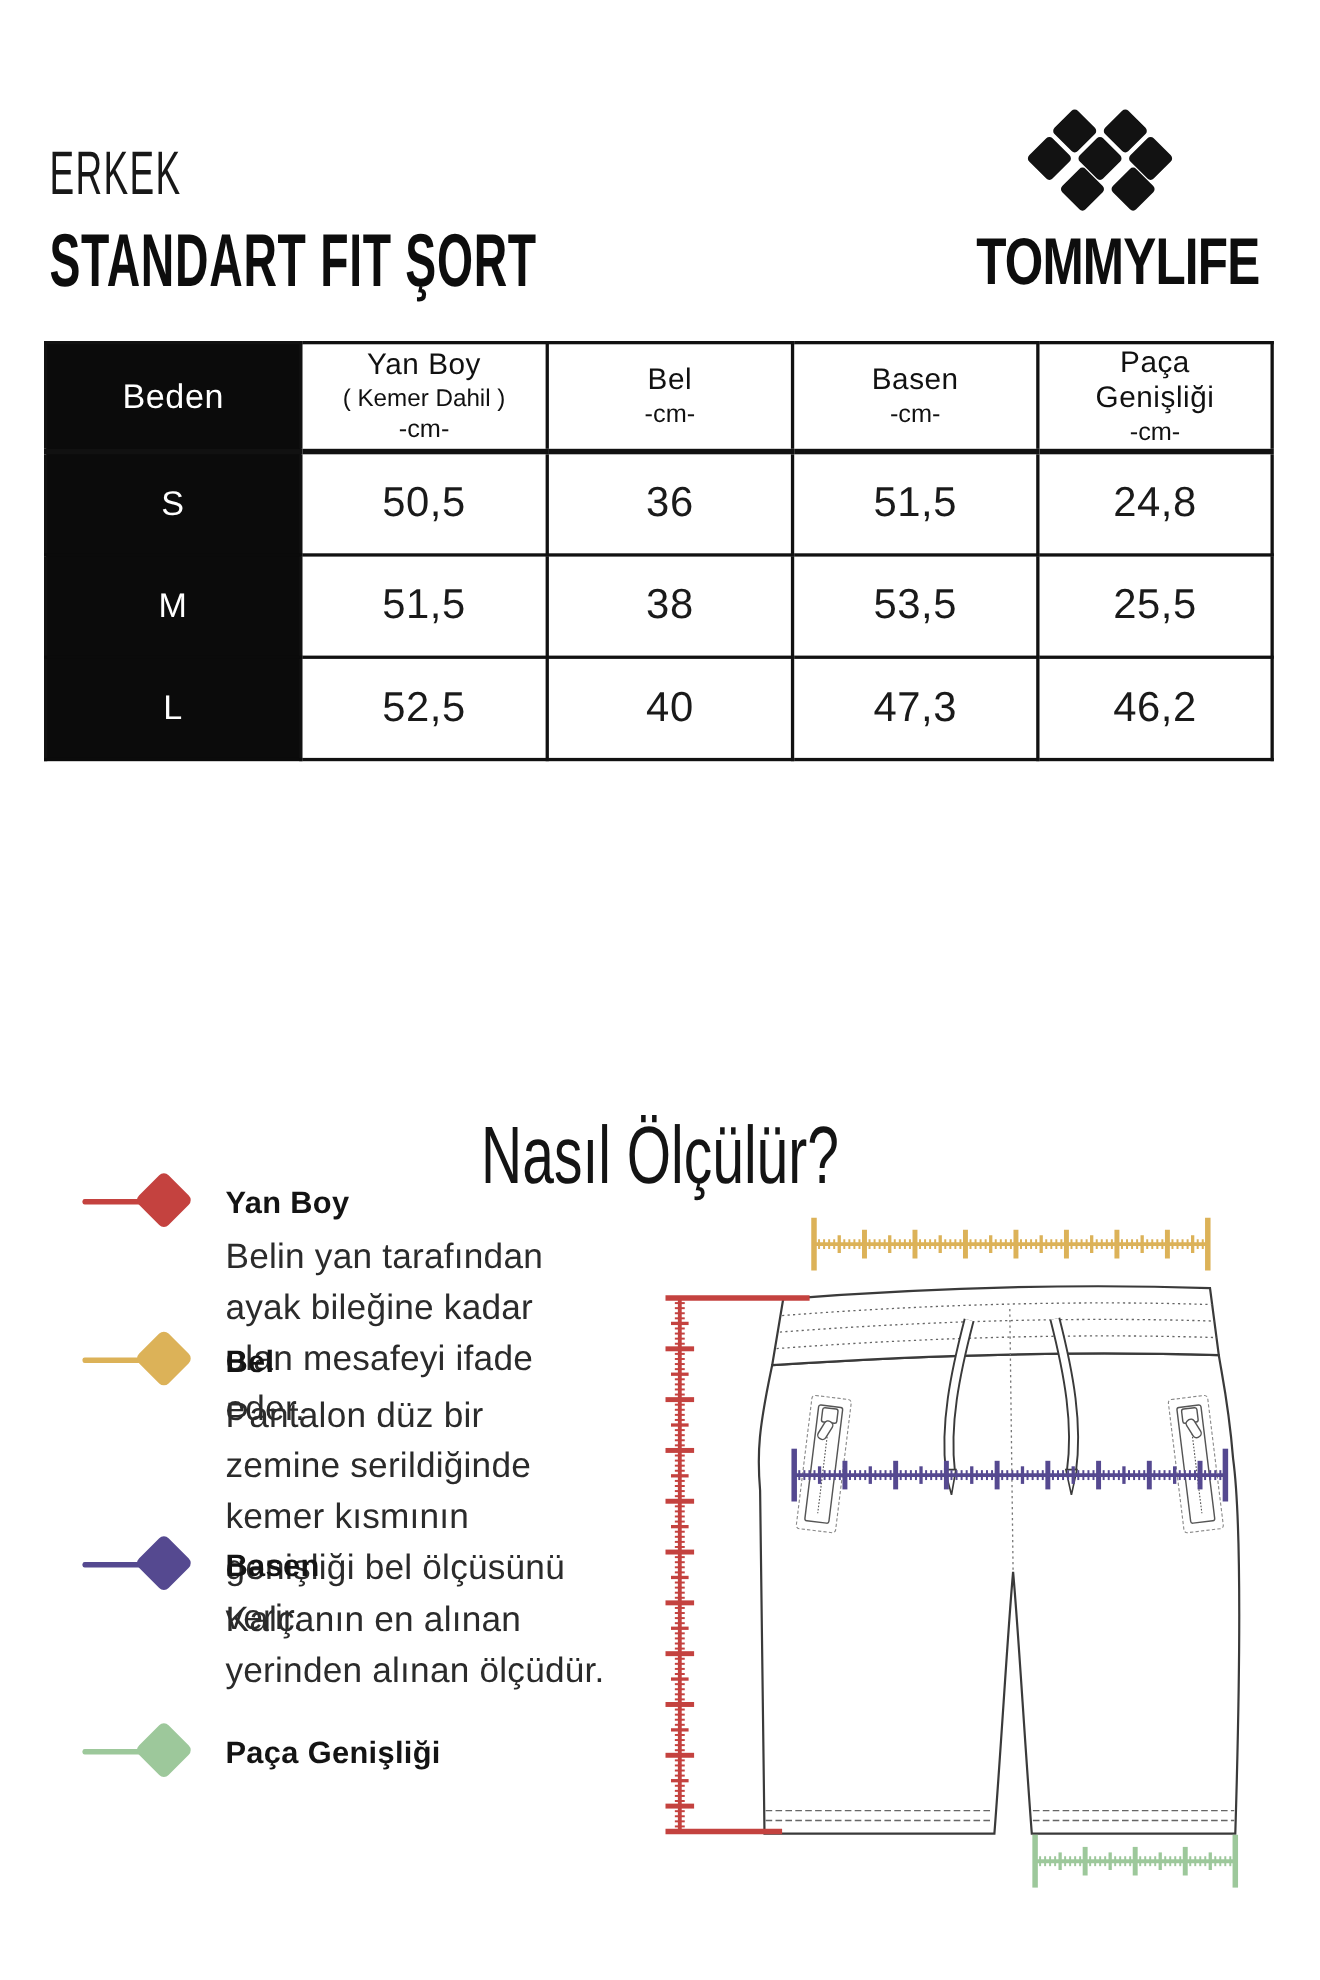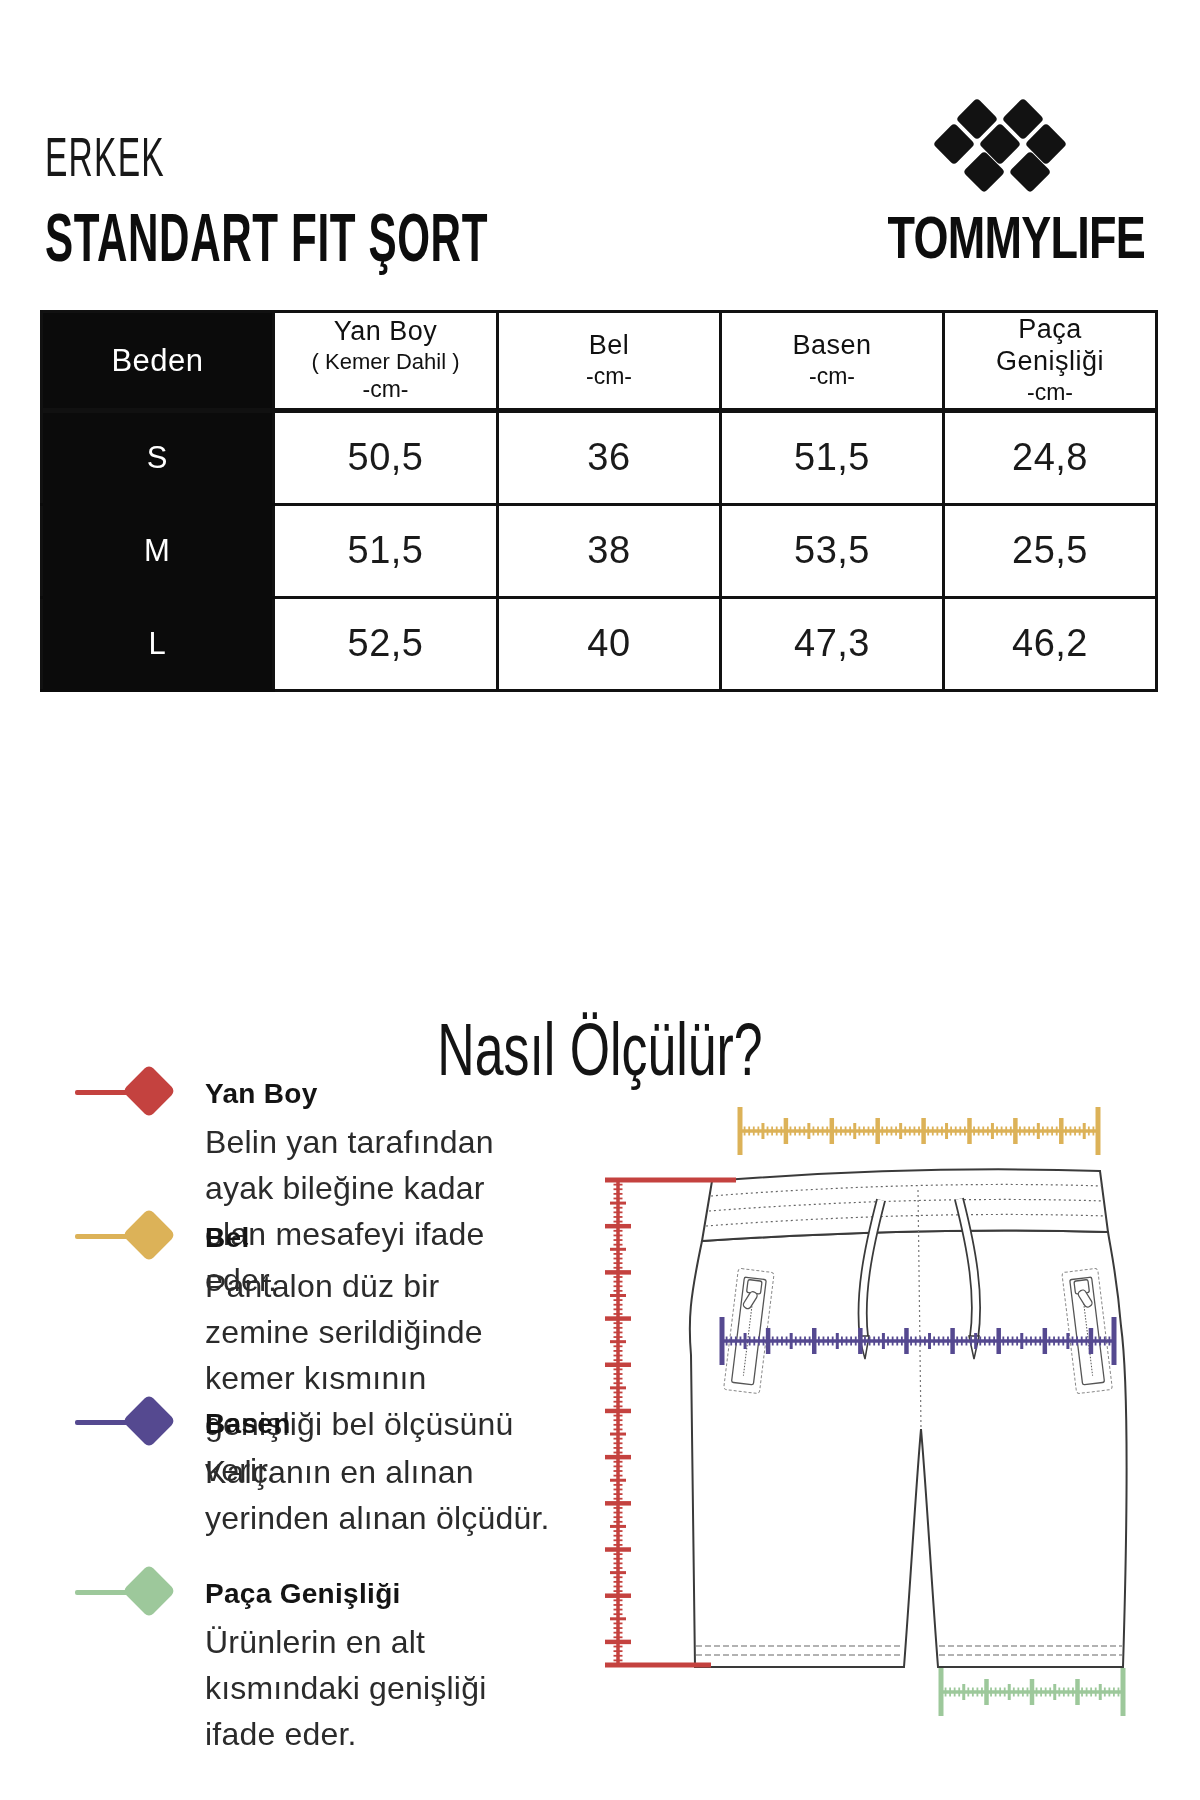--- a/index.html
+++ b/index.html
@@ -162,21 +162,20 @@
         <div class="legend-desc" style="max-width: 345px;">Kalçanın en alınan yerinden alınan ölçüdür.</div>
       </div>
     </div>
     <div class="legend-item" style="top: 1578px;">
       <div class="legend-marker">
         <span class="mline" style="background: rgb(157, 200, 155);"></span>
         <span class="mdiamond" style="background: rgb(157, 200, 155);"></span>
       </div>
       <div class="legend-text">
         <div class="legend-title">Paça Genişliği</div>
-        <div class="legend-desc" style="max-width: 345px;">Ürünlerin en alt kısmındaki genişliği ifade eder.</div>
       </div>
     </div>
   </div>
 
 <svg class="diagram" width="655" height="700" viewBox="0 0 655 700">
 
   <path d="M172,201 C160,258 158,280 161,315 L165,627 L374,627
            C381,535 386,445 391,389 C396,445 401,535 408,627 L593,627
            C597,495 599,345 591,286 C587,237 581,211 578,192
            C450,188 310,192 172,201 Z" fill="#ffffff" stroke="#3a3a3a" stroke-width="2"></path>

